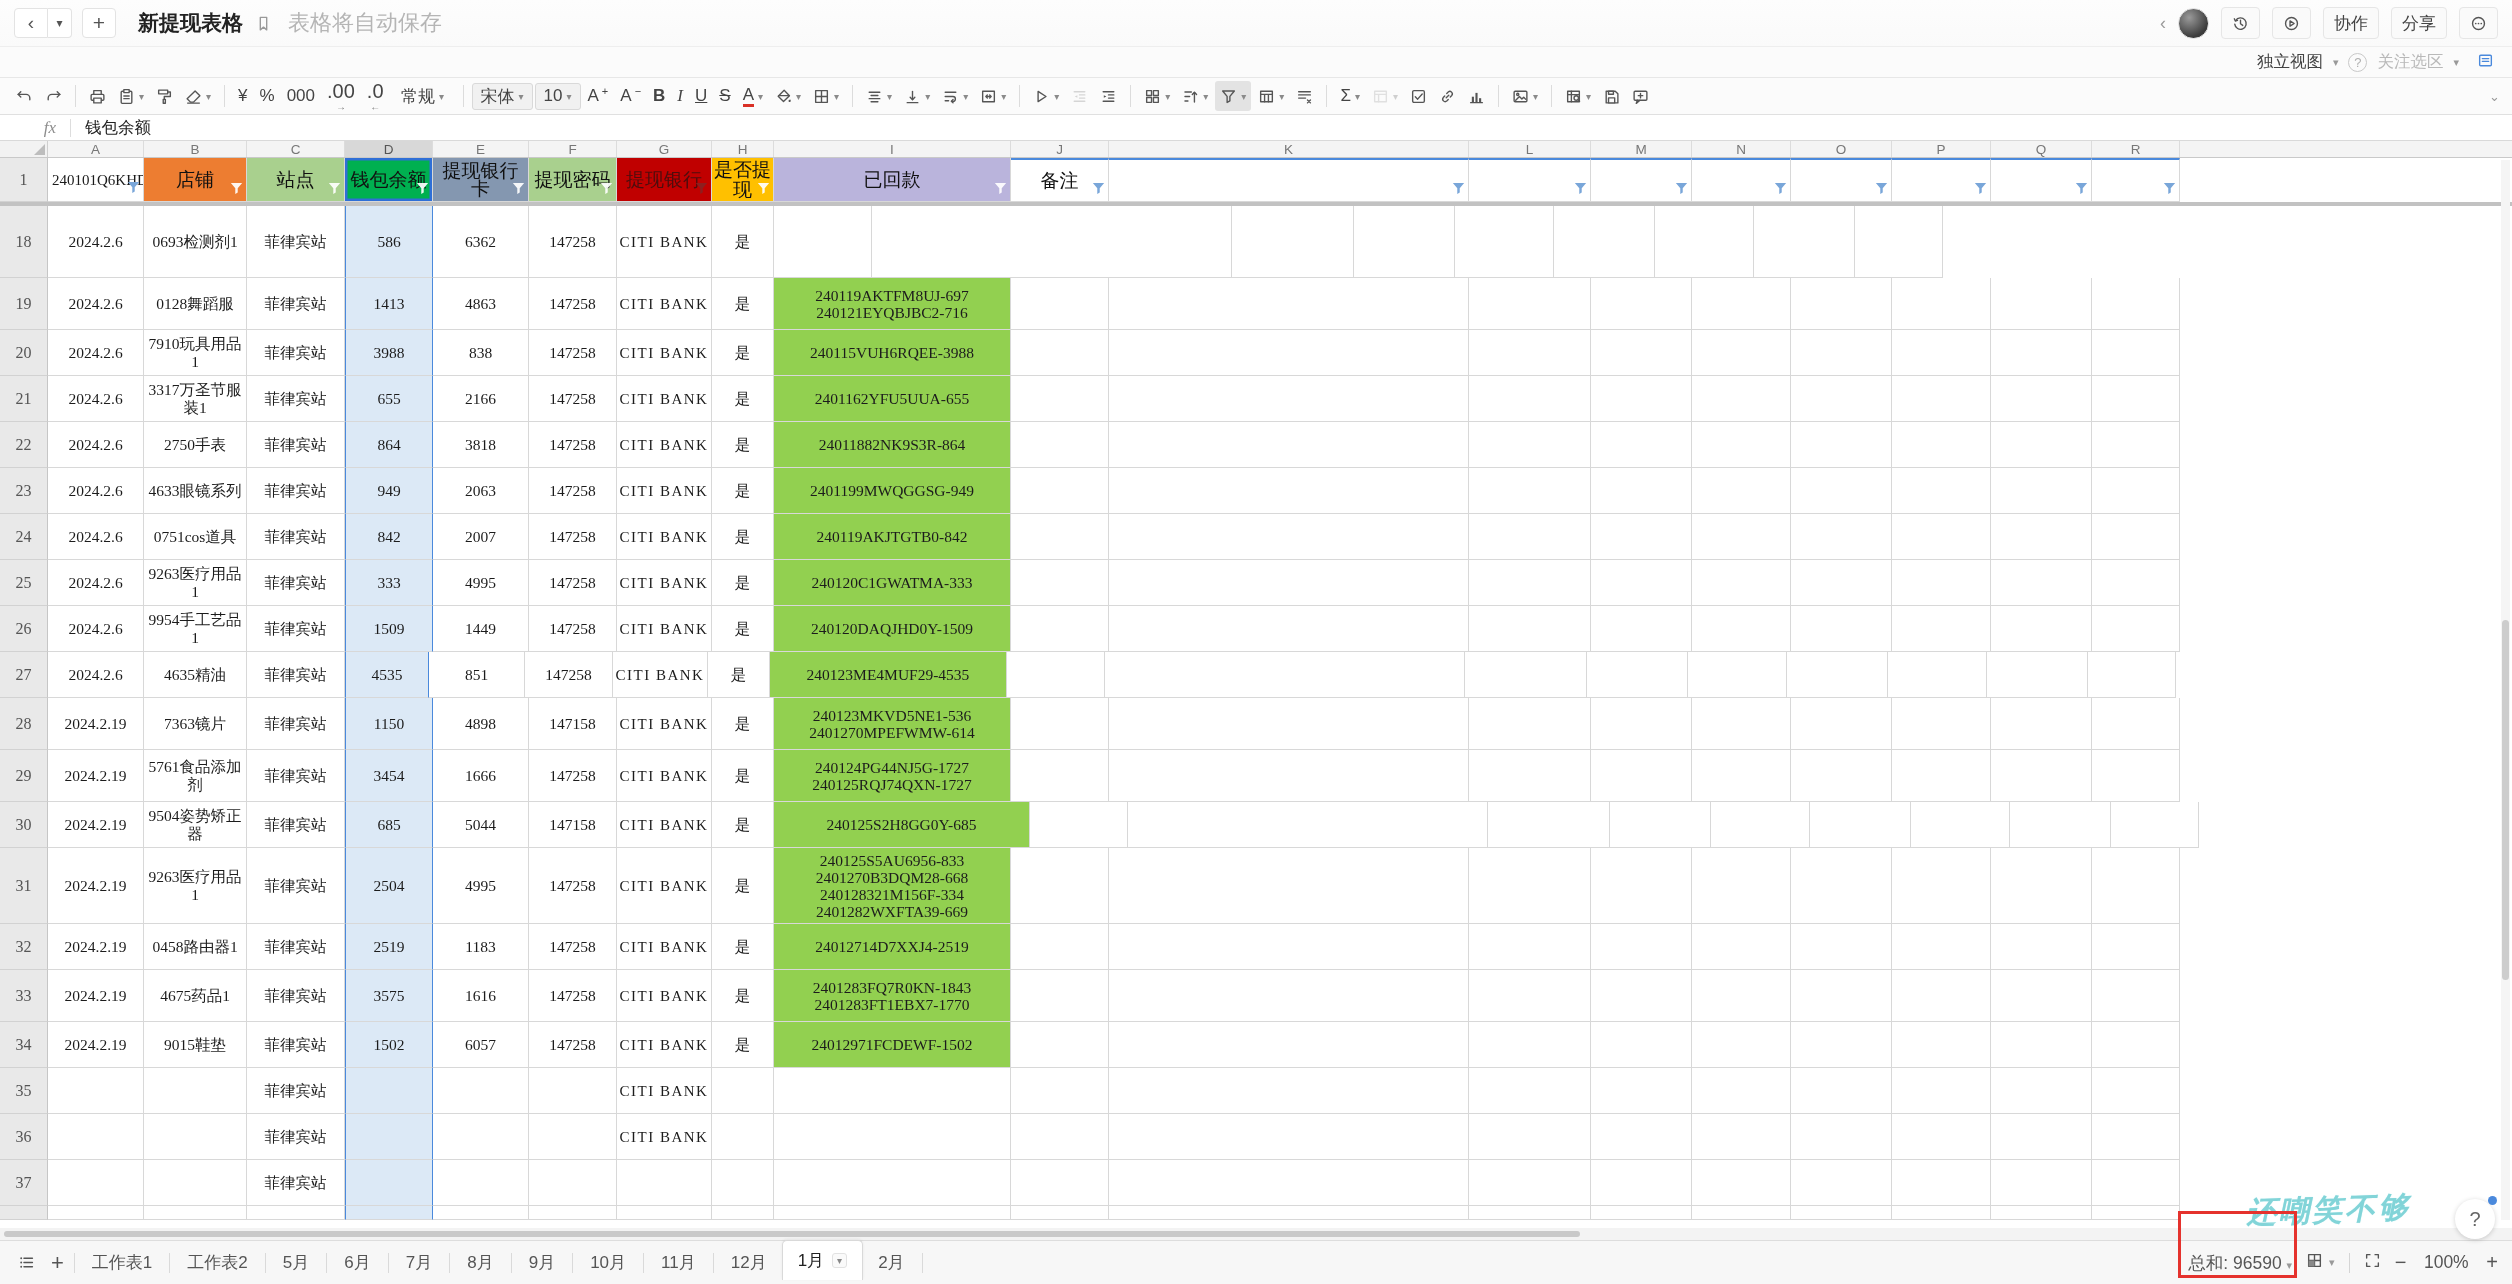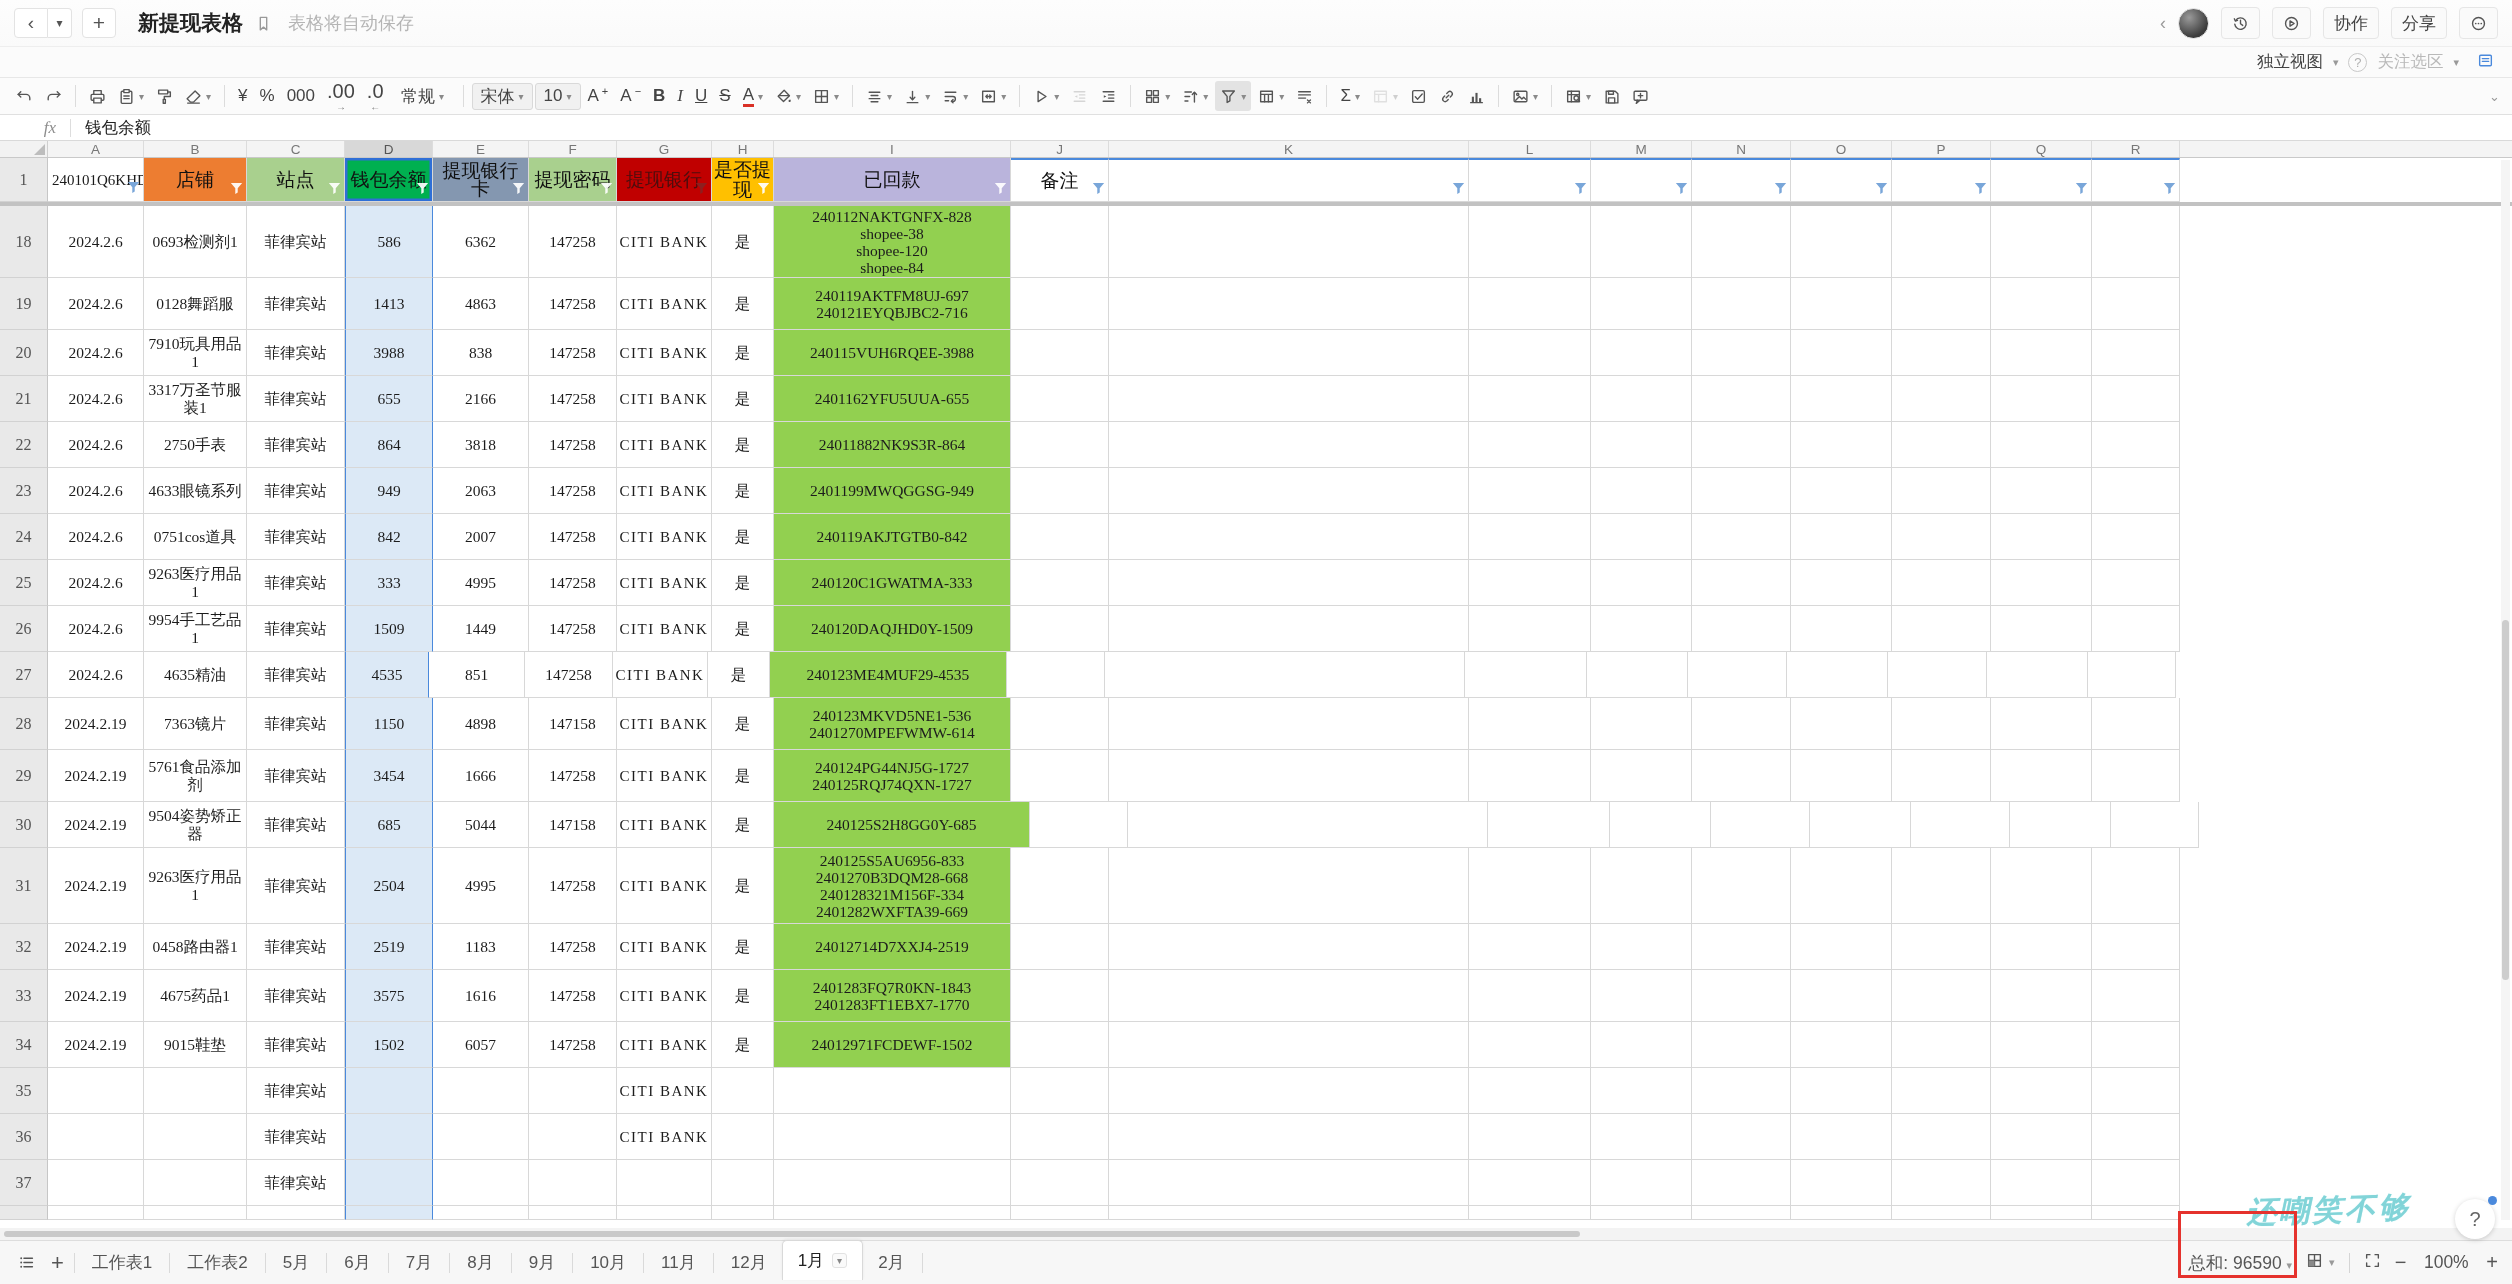--- a/index.html
+++ b/index.html
@@ -10,21 +10,21 @@
   
   .titlebar { height:46px; display:flex; align-items:center; padding:0 14px;
     background:linear-gradient(#fdfdfd,#fafafa); }
   .tb-btn { min-width:34px; height:30px; border:1px solid #e3e3e3; background:#fff;
     display:flex; align-items:center; justify-content:center; font-size:19px; color:#555; }
   .tb-btn.join-l { border-radius:4px 0 0 4px; }
   .tb-btn.join-r { border-radius:0 4px 4px 0; border-left:none; min-width:24px; font-size:12px; }
   .tb-btn.solo { border-radius:4px; margin-left:10px; font-size:21px; }
   .doc-title { font-size:21px; font-weight:bold; color:#222; margin-left:22px; }
   .bm { margin-left:12px; display:flex; }
-  .autosave { margin-left:16px; font-size:18px; color:#b5b5b5; }
+  .autosave { margin-left:16px; font-size:22px; color:#b5b5b5; }
   .titlebar-right { margin-left:auto; display:flex; align-items:center; gap:12px; }
   .banner { display:flex; align-items:center; gap:9px; border:2px solid #aecdf0; border-radius:19px;
     height:36px; padding:0 16px; color:#51607a; font-size:17px; background:#fff; }
   .banner .arr { color:#6f93c4; font-size:19px; }
   .av-collapse { color:#9a9a9a; font-size:18px; }
   .avatar { width:31px; height:31px; border-radius:50%;
     background:radial-gradient(circle at 35% 30%, #9a9a9a, #3c3c3c 70%); border:1px solid #ddd; }
   .sq-btn { height:32px; min-width:36px; border:1px solid #e6e6e6; background:#fafafa; border-radius:4px;
     display:flex; align-items:center; justify-content:center; font-size:17px; color:#444; padding:0 10px; }
 
@@ -598,28 +598,20 @@
         <div class="grow">
           <div class="rn" style="height: 72px;">18</div>
           <div class="cell" style="width: 96px; height: 72px;">2024.2.6</div>
           <div class="cell" style="width: 103px; height: 72px;">0693检测剂1</div>
           <div class="cell" style="width: 98px; height: 72px;">菲律宾站</div>
           <div class="cell coD" style="width: 88px; height: 72px;">586</div>
           <div class="cell" style="width: 96px; height: 72px;">6362</div>
           <div class="cell" style="width: 88px; height: 72px;">147258</div>
           <div class="cell bank" style="width: 95px; height: 72px;">CITI BANK</div>
           <div class="cell" style="width: 62px; height: 72px;">是</div>
-          <div class="cell green" style="width: 237px; height: 72px;">
-            <div class="lines">
-              <div>240112NAKTGNFX-828</div>
-              <div>shopee-38</div>
-              <div>shopee-120</div>
-              <div>shopee-84</div>
-            </div>
-          </div>
           <div class="cell" style="width: 98px; height: 72px;"></div>
           <div class="cell" style="width: 360px; height: 72px;"></div>
           <div class="cell" style="width: 122px; height: 72px;"></div>
           <div class="cell" style="width: 101px; height: 72px;"></div>
           <div class="cell" style="width: 99px; height: 72px;"></div>
           <div class="cell" style="width: 101px; height: 72px;"></div>
           <div class="cell" style="width: 99px; height: 72px;"></div>
           <div class="cell" style="width: 101px; height: 72px;"></div>
           <div class="cell" style="width: 88px; height: 72px;"></div>
         </div>

